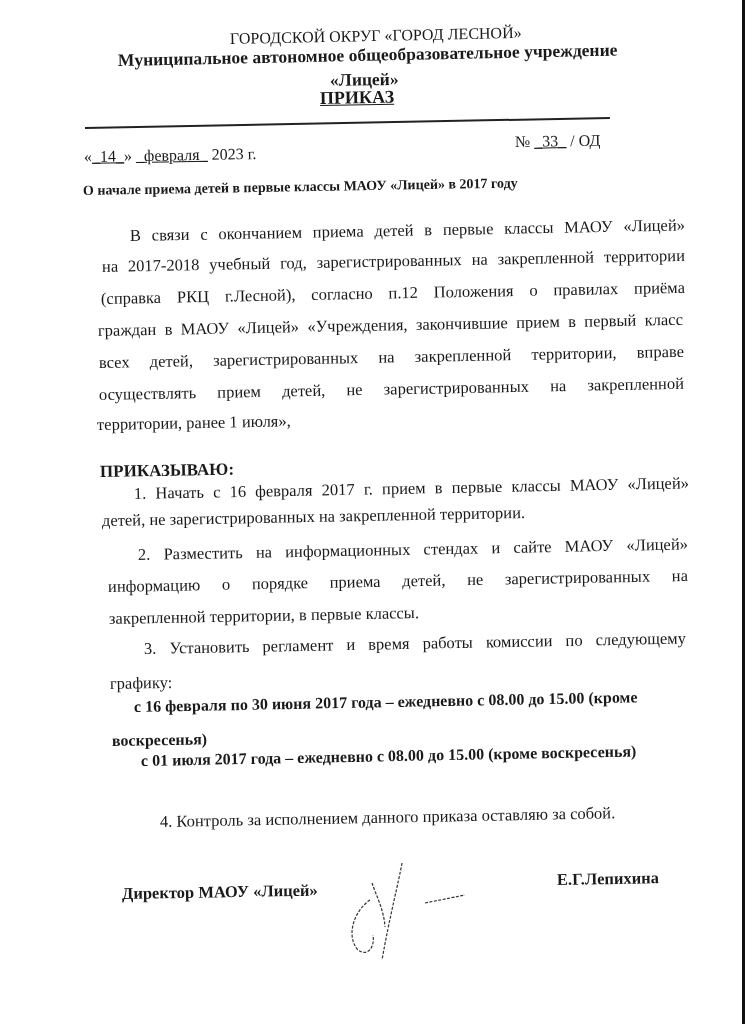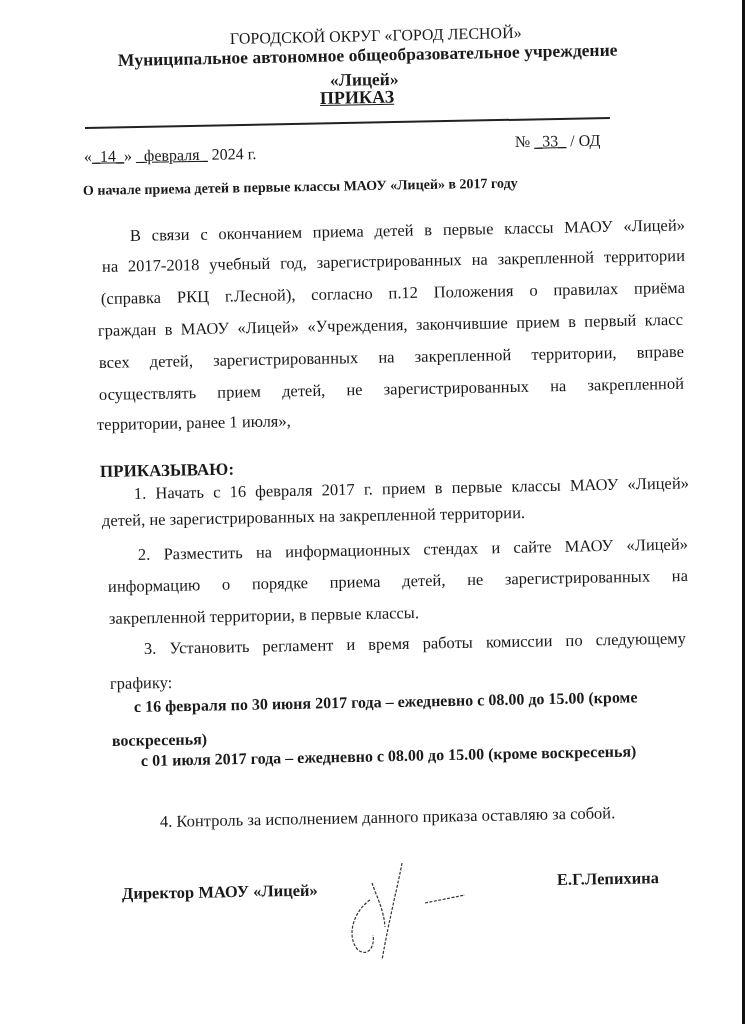--- a/index.html
+++ b/index.html
@@ -46,21 +46,21 @@
 
   <div class="abs district">ГОРОДСКОЙ ОКРУГ «ГОРОД ЛЕСНОЙ»</div>
   <div class="abs org">Муниципальное автономное общеобразовательное учреждение</div>
   <div class="abs org-name">«Лицей»</div>
   <div class="abs doc-type">ПРИКАЗ</div>
 
   <div class="rule"></div>
 
   <div class="abs date">
     <span>«</span><span class="u">_14_</span><span>»</span>
-    <span class="u">_февраля_</span><span> 2024 г.</span>
+    <span class="u">_февраля_</span><span> 2023 г.</span>
   </div>
 
   <div class="abs number">
     <span>№ </span><span class="u">_33_</span><span> / ОД</span>
   </div>
 
   <div class="abs subject">О начале приема детей в первые классы МАОУ «Лицей» в 2017 году</div>
 
   <div class="abs body-line" style="left:130px; top:226px; width:555px; transform:rotate(-1.1deg);">
       <span class="justify">В связи с окончанием приема детей в первые классы МАОУ «Лицей»</span>

